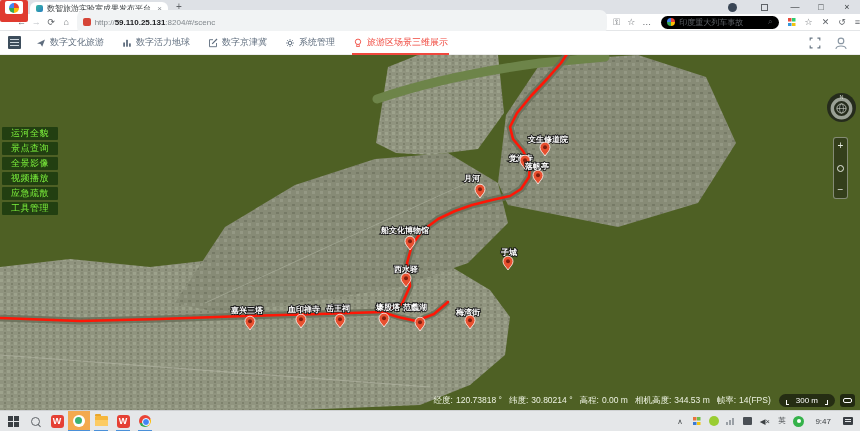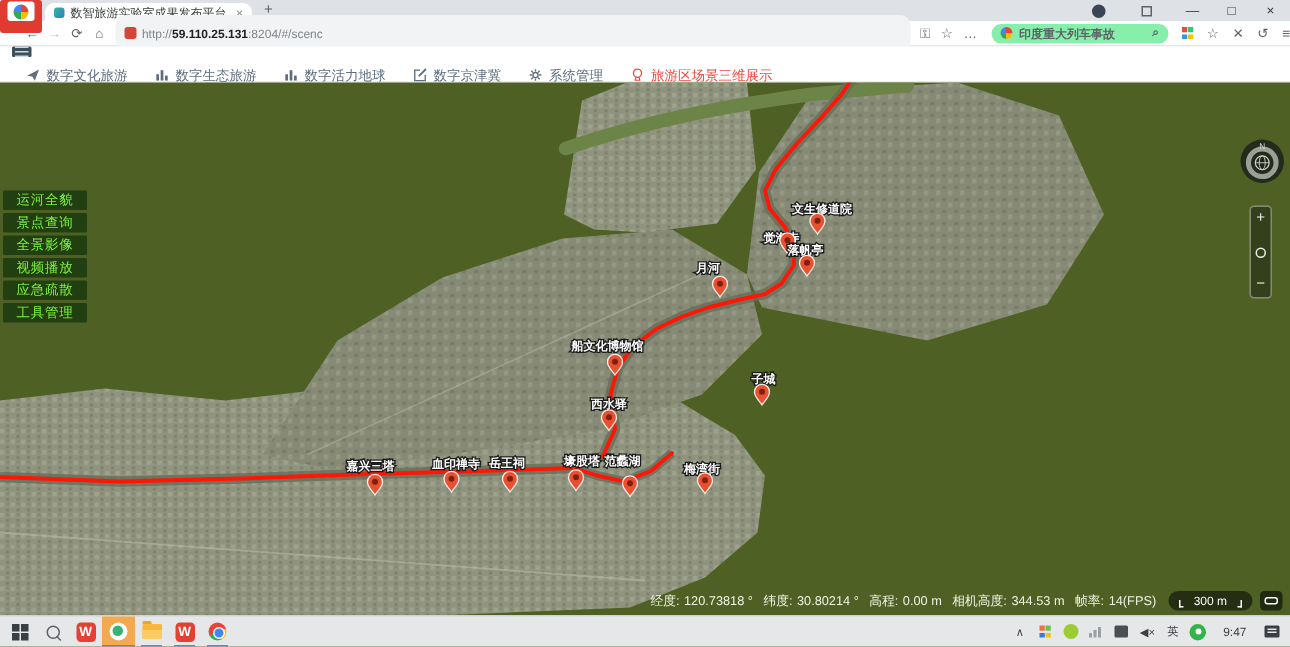--- a/index.html
+++ b/index.html
@@ -24,22 +24,22 @@
             display:flex; align-items:center; border-bottom:1px solid #e4e6e8; }
   .navglyph { font-size:9px; color:#5f6368; width:15px; text-align:center; }
   .navglyph.dis { color:#bdc1c6; }
   .omnibox { margin-left:3px; width:534px; height:13px; background:#f1f3f4; border-radius:7px;
              display:flex; align-items:center; gap:4px; padding:12px 6px; }
   .site-icon { width:8px; height:8px; border-radius:2px; background:#d64537; flex:0 0 auto; }
   .url-text { font-size:8px; color:#80868b; white-space:nowrap; }
   .url-host { color:#202124; font-weight:bold; }
   .omni-icons { display:flex; align-items:center; gap:7px; margin-left:6px; }
   .omni-icons span { font-size:9px; color:#5f6368; }
-  .searchbox { margin-left:10px; width:118px; height:13px; background:#86efac; border-radius:7px;
-               display:flex; align-items:center; gap:4px; padding:0 6px;font-weight:bold; }
+  .searchbox { margin-left:10px; width:118px; height:13px; background:#000000; border-radius:7px;
+               display:flex; align-items:center; gap:4px; padding:0 6px; }
   .rainbow { width:8px; height:8px; border-radius:50%; flex:0 0 auto;
              background:conic-gradient(#ea4335 0 25%,#fbbc05 0 50%,#34a853 0 75%,#4285f4 0); }
   .search-text { flex:1; font-size:8px; color:#5f6368; white-space:nowrap; overflow:hidden; }
   .mag { font-size:8px; color:#5f6368; }
   .toolbar-icons { display:flex; align-items:center; gap:9px; margin-left:9px; }
   .toolbar-icons .tbi { font-size:9px; color:#5f6368; }
   .ext-squares { width:8px; height:8px;
       background:linear-gradient(#e84c3d,#e84c3d) 0 0/3.5px 3.5px no-repeat,
                  linear-gradient(#2ecc71,#2ecc71) 4.5px 0/3.5px 3.5px no-repeat,
                  linear-gradient(#3498db,#3498db) 0 4.5px/3.5px 3.5px no-repeat,
@@ -47,21 +47,21 @@
 
   .overlay-badge { position:absolute; left:0; top:0; width:28px; height:22px; background:#e03b30;
                    border-radius:2px; z-index:30; }
   .overlay-badge .inner { position:absolute; left:5px; top:1px; width:18px; height:13px; background:#fff;
                           border-radius:2px; }
   .overlay-badge .dot { position:absolute; left:4px; top:1.5px; width:10px; height:10px; border-radius:50%;
       background:conic-gradient(#ea4335 0 25%,#fbbc05 0 50%,#34a853 0 75%,#4285f4 0); }
 
   
   .appnav { position:absolute; top:31px; left:0; right:0; height:24px; background:#fff;
-            border-bottom:1px solid #ececec; display:flex; padding-left:8px;flex-direction:column; }
+            border-bottom:1px solid #ececec; display:flex; align-items:center; padding-left:8px; }
   .collapse-ic { width:13px; height:13px; background:#3d4d5c; border-radius:1px; margin-right:6px;
                  display:flex; flex-direction:column; justify-content:center; gap:2px; padding:0 2px; }
   .collapse-ic i { display:block; height:1px; background:#cfd8e0; }
   .nav-item { display:flex; align-items:center; gap:4px; padding:0 9px; height:24px;
               font-size:9px; color:#5f6d7e; cursor:default; position:relative; white-space:nowrap; }
   .nav-item svg { width:10px; height:10px; }
   .nav-item.active { color:#f0483e; }
   .nav-item.active::after { content:""; position:absolute; left:8px; right:8px; bottom:0; height:2px; background:#f0483e; }
   .appnav-right { margin-left:auto; display:flex; align-items:center; gap:13px; padding-right:12px; }
   .appnav-right svg { display:block; }
@@ -207,30 +207,20 @@
         <span>数字文化旅游</span>
       </div>
       <div class="nav-item">
         <span style="display: flex; width: 10px; height: 10px;">
           <svg viewBox="0 0 10 10">
             <rect x="1.2" y="4.5" width="1.8" height="4.2" fill="currentColor"></rect>
             <rect x="4.1" y="1.8" width="1.8" height="6.9" fill="currentColor"></rect>
             <rect x="7" y="5.4" width="1.8" height="3.3" fill="currentColor"></rect>
           </svg>
         </span>
-        <span>数字生态旅游</span>
-      </div>
-      <div class="nav-item">
-        <span style="display: flex; width: 10px; height: 10px;">
-          <svg viewBox="0 0 10 10">
-            <rect x="1.2" y="4.5" width="1.8" height="4.2" fill="currentColor"></rect>
-            <rect x="4.1" y="1.8" width="1.8" height="6.9" fill="currentColor"></rect>
-            <rect x="7" y="5.4" width="1.8" height="3.3" fill="currentColor"></rect>
-          </svg>
-        </span>
         <span>数字活力地球</span>
       </div>
       <div class="nav-item">
         <span style="display: flex; width: 10px; height: 10px;">
           <svg viewBox="0 0 10 10">
             <path d="M8.5 5v3.7H1.5V1.7H5" fill="none" stroke="currentColor" stroke-width="0.9"></path>
             <path d="M4.2 5.8L9 1" stroke="currentColor" stroke-width="1.2"></path>
           </svg>
         </span>
         <span>数字京津冀</span>

